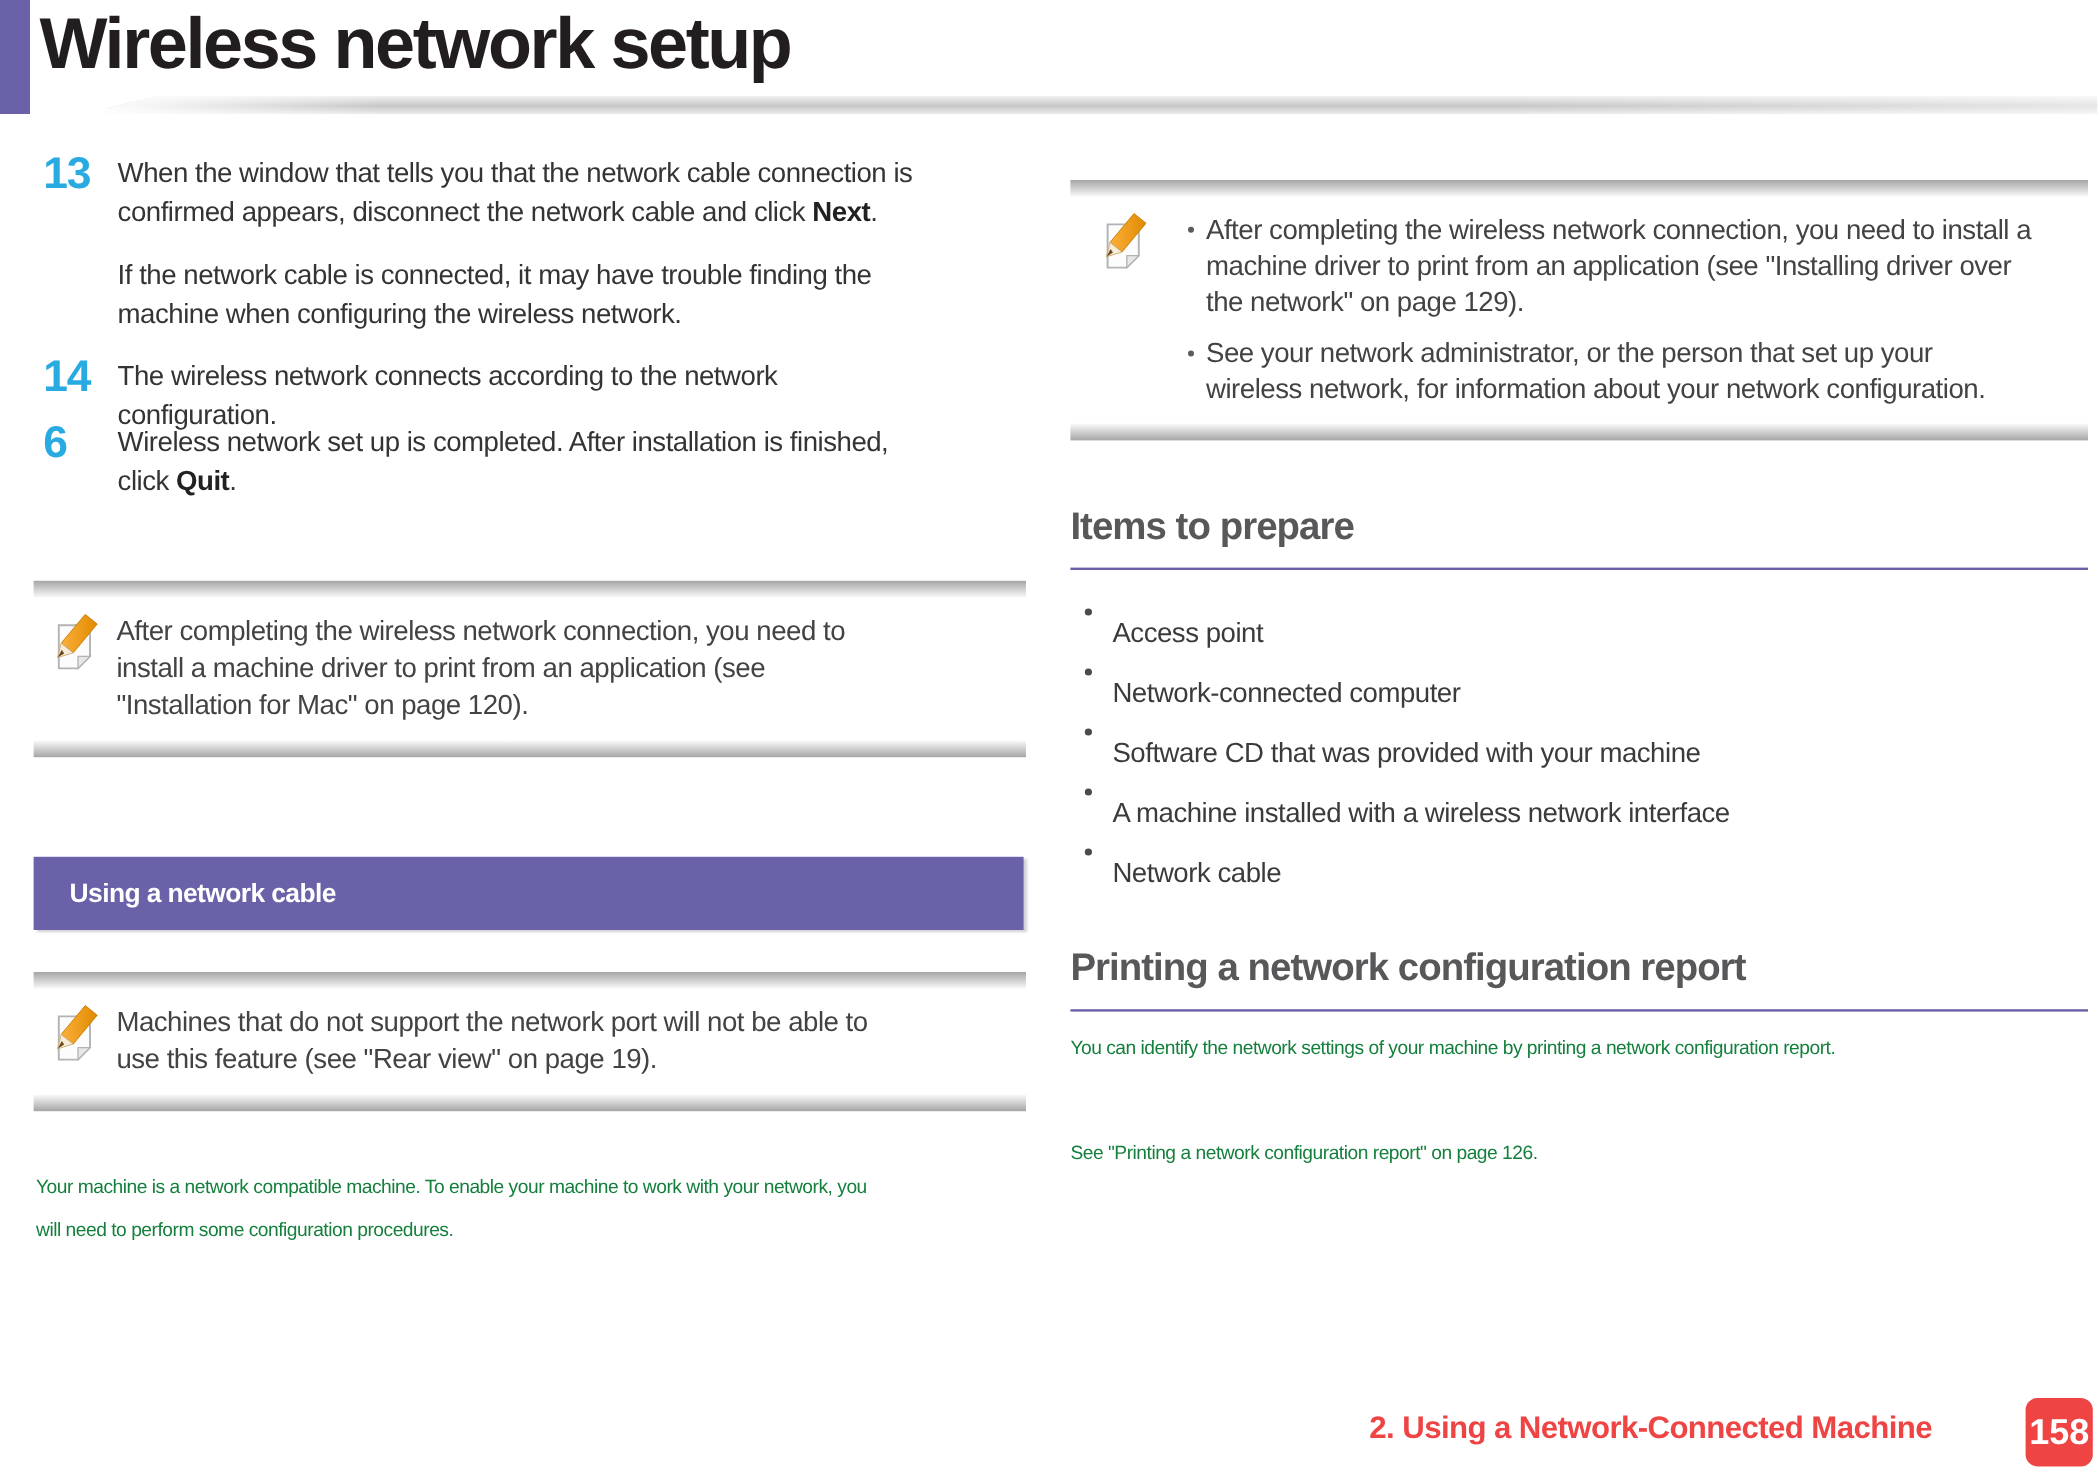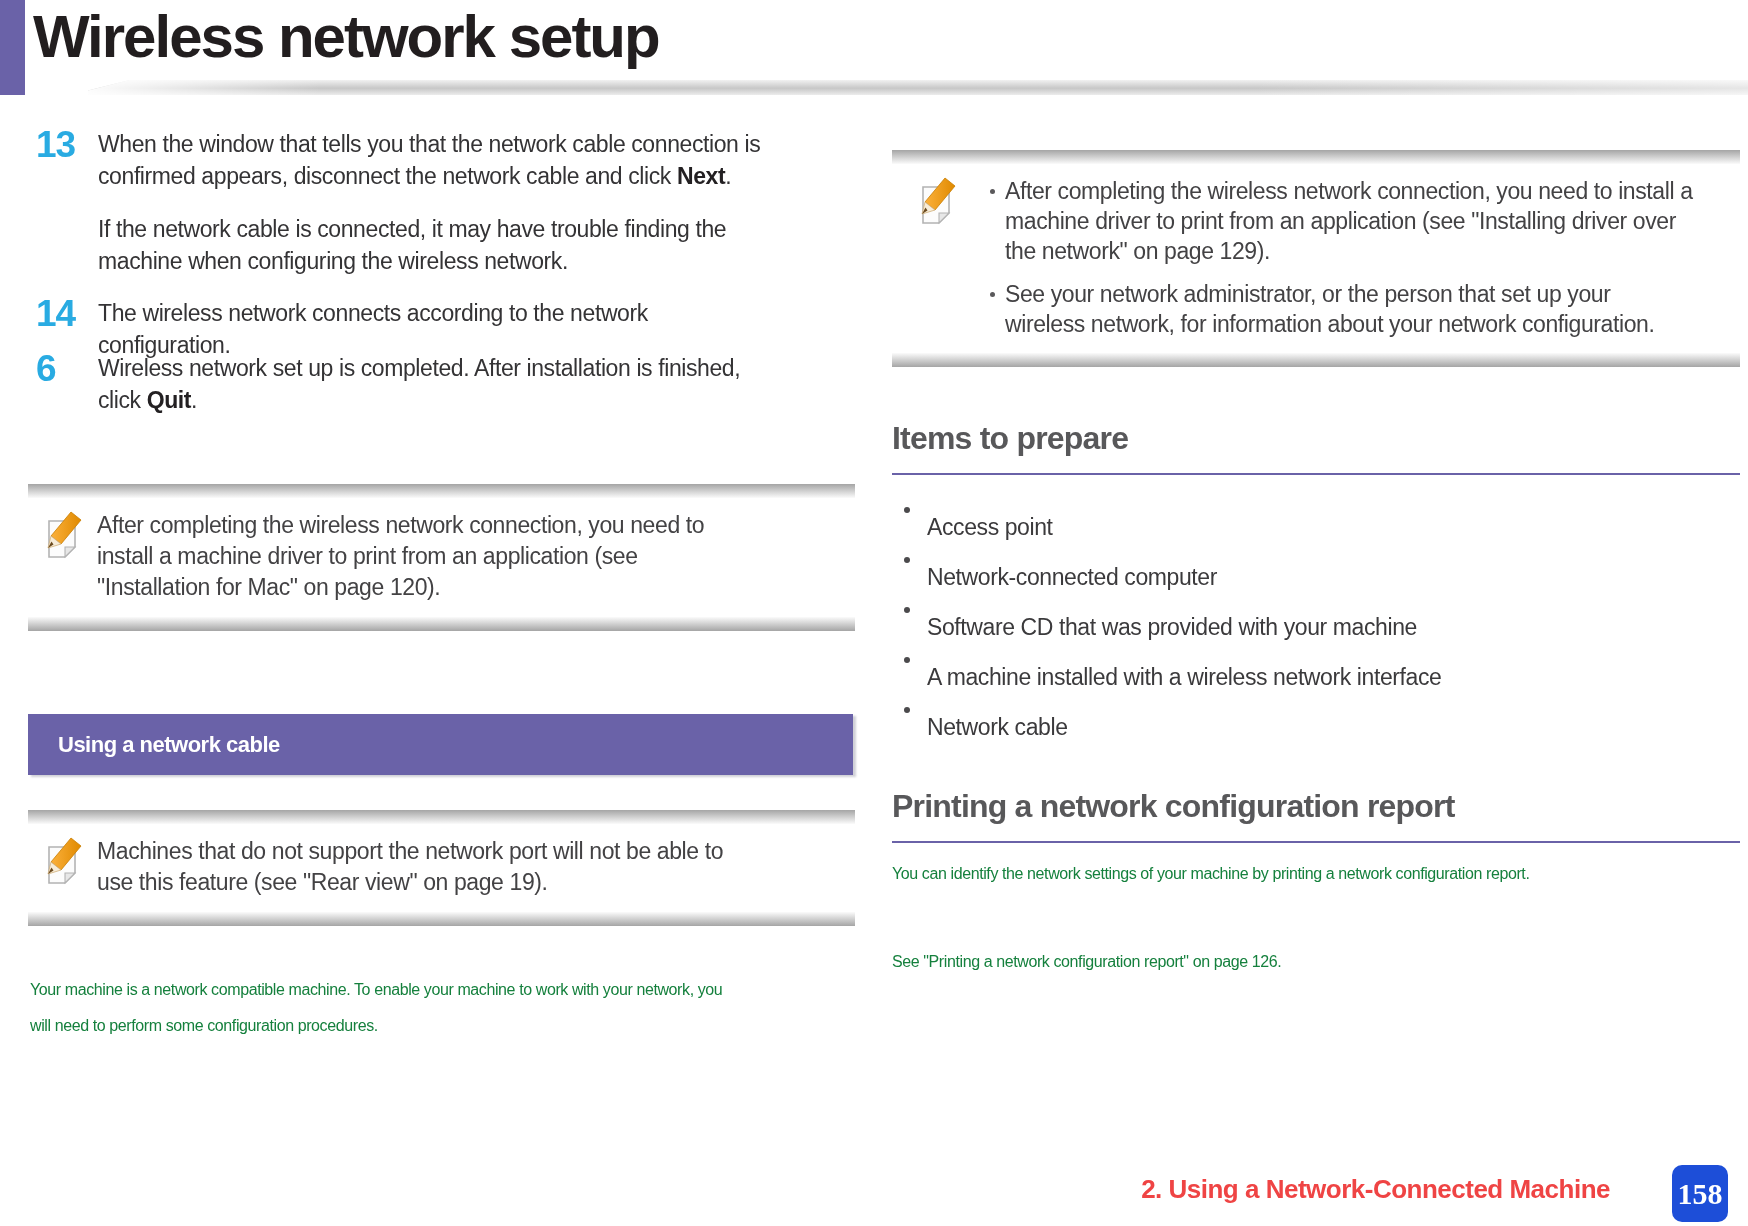--- a/index.html
+++ b/index.html
@@ -99,23 +99,23 @@
 
   .print-par-1 { left:0; top:856px; width:800px; }
   .print-par-2 { left:0; top:944px; width:800px; }
 
   
   .footer-chapter {
     position:absolute; right:138px; top:1174px; color:#ef4444;
     font-size:26px; font-weight:bold; letter-spacing:-0.5px; white-space:nowrap;
   }
   .page-number-badge {
-    position:absolute; right:20px; top:1165px; width:56px; height:57px;
-    background:#1d4ed8; border-radius:10px; color:#ffffff;
-    font-size:30px; font-weight:bold; display:flex; align-items:center; justify-content:center;font-family:Liberation Serif, serif;
+    position:absolute; right:4px; top:1165px; width:56px; height:57px;
+    background:#ef4444; border-radius:10px; color:#ffffff;
+    font-size:30px; font-weight:bold; display:flex; align-items:center; justify-content:center;
   }
 </style>
 </head>
 <body>
 
 <svg width="0" height="0" style="position:absolute">
   <defs>
     <linearGradient id="pencil-grad" x1="0" y1="0" x2="1" y2="0">
       <stop offset="0" stop-color="#fbb03b"></stop>
       <stop offset="1" stop-color="#e08a00"></stop>

